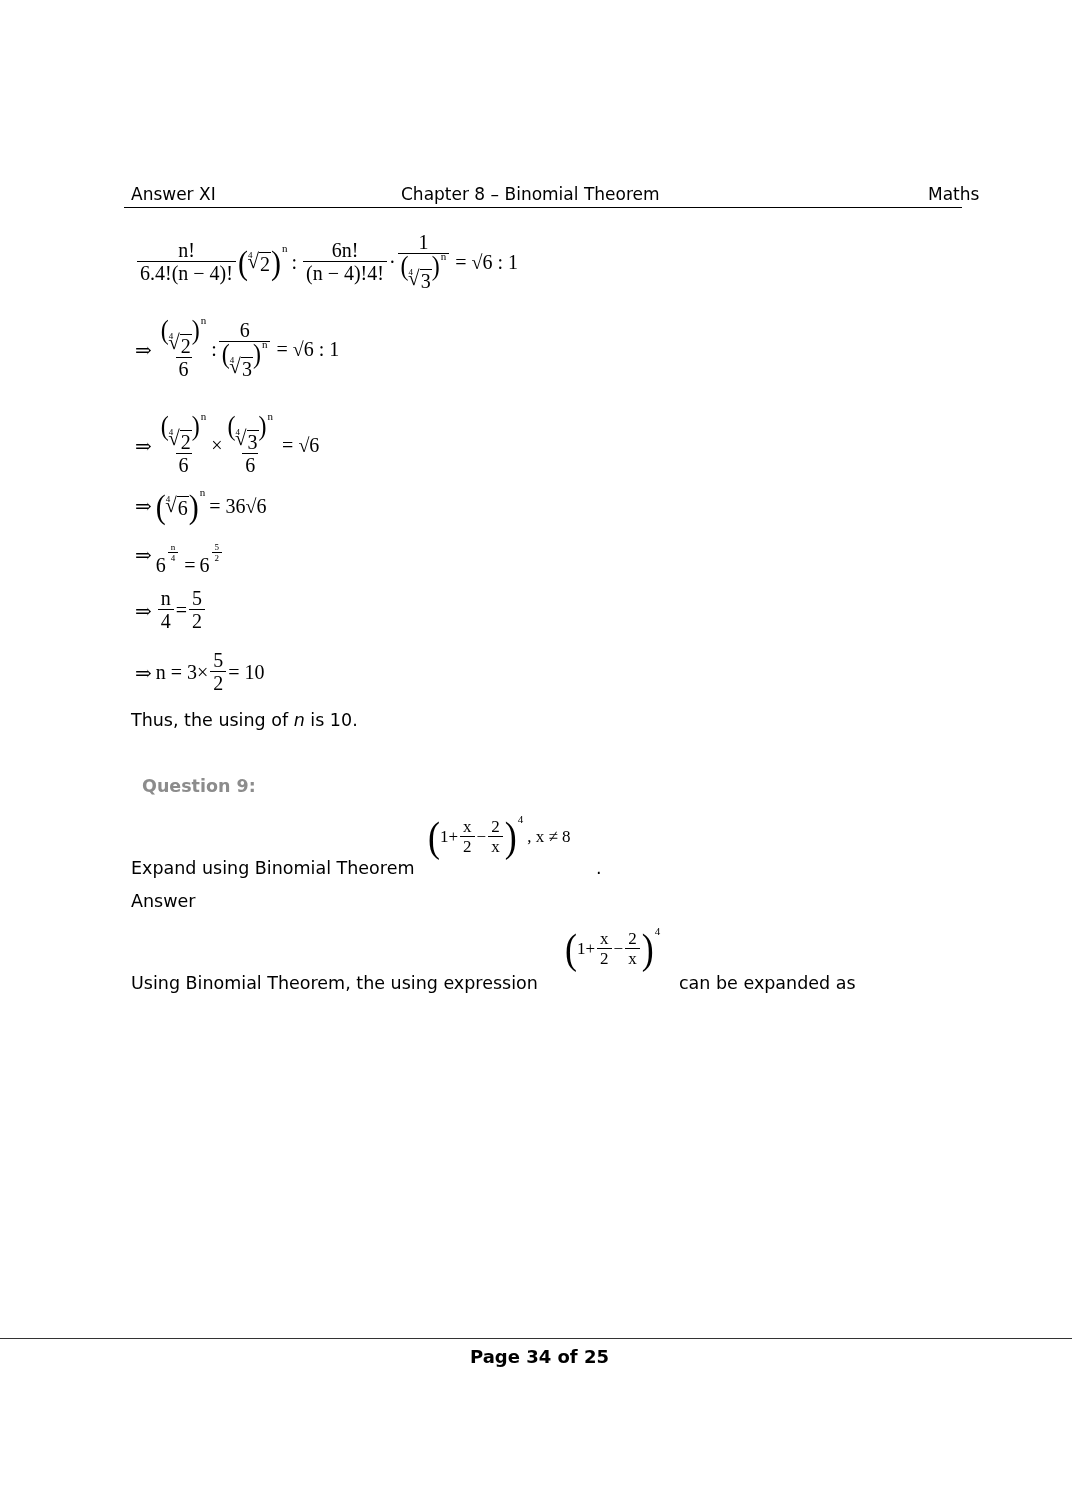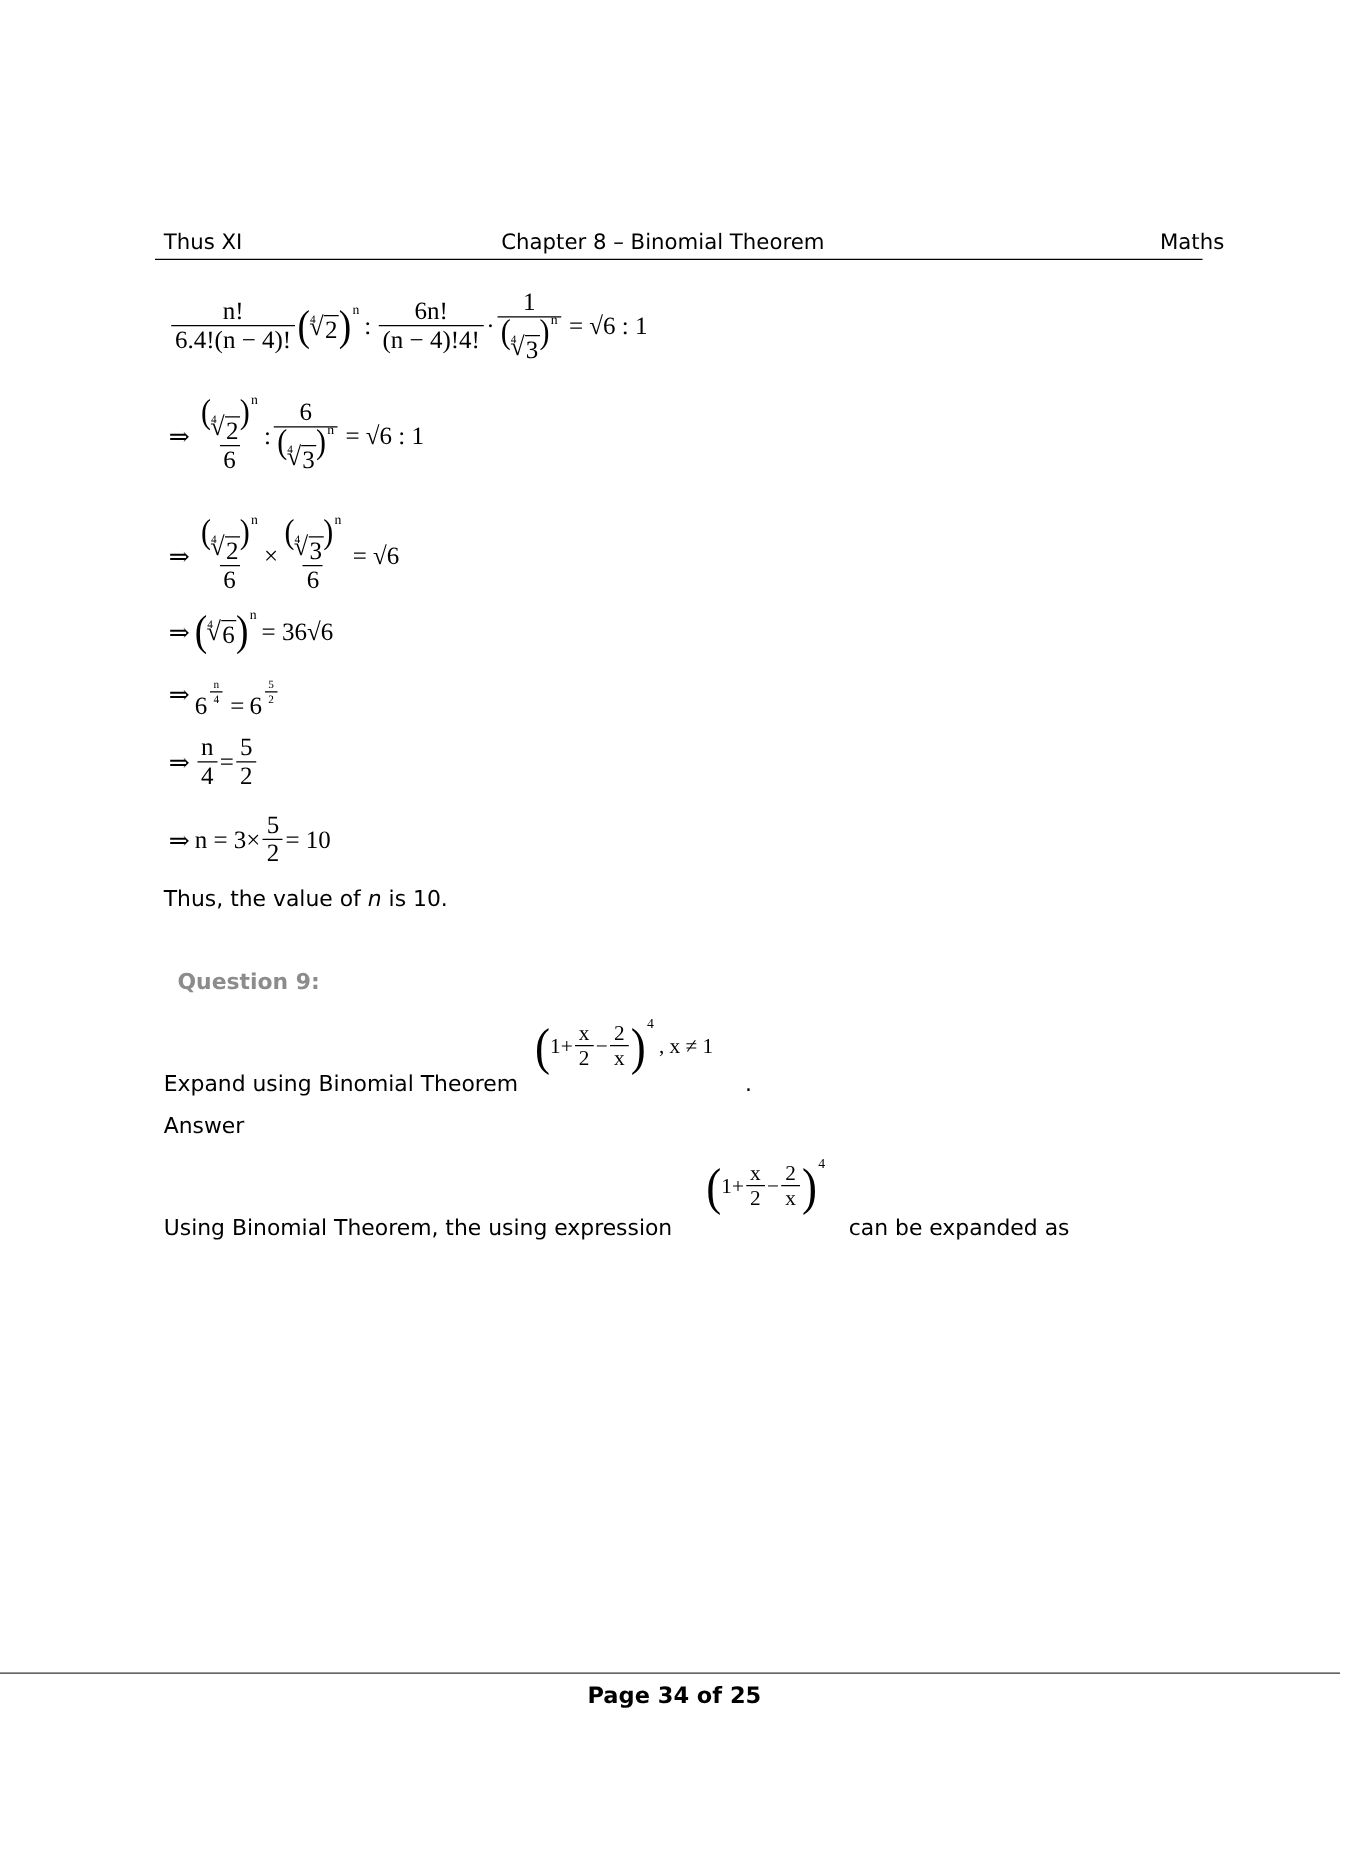--- a/index.html
+++ b/index.html
@@ -25,21 +25,21 @@
 
   .para { font-size:17.5px; }
   .q-title { color:#8c8c8c; font-weight:bold; font-size:17.5px; }
   .footer-rule { position:absolute; left:0; width:1072px; top:1338px; border-top:1.5px solid #333; }
   .footer { top:1346px; width:1079px; text-align:center; font-weight:bold; font-size:18px; }
   .small-math { font-size:17px; }
 </style>
 </head>
 <body>
 
-<div class="abs sans hdr" style="left:131px;">Thus XI</div>
+<div class="abs sans hdr" style="left:131px;">Answer XI</div>
 <div class="abs sans hdr" style="left:401px;">Chapter 8 – Binomial Theorem</div>
 <div class="abs sans hdr" style="left:888px;margin-left:40px;">Maths</div>
 <div class="hdr-rule"></div>
 
 <div class="abs math" style="left:135px; top:232px;">
   <span class="frac">
     <span class="num">n!</span>
     <span class="den">6.4!(n − 4)!</span>
   </span>
   <span class="par">(</span>
@@ -156,41 +156,41 @@
   <span class="arrow">⇒</span>
   <span>n = 3×</span>
   <span class="frac">
       <span class="num">5</span>
       <span class="den">2</span>
     </span>
   <span>= 10</span>
 </div>
 
 <div class="abs sans para" style="left:131px; top:710px;">
-  <span>Thus, the value of </span><i>n</i><span> is 10.</span>
+  <span>Thus, the using of </span><i>n</i><span> is 10.</span>
 </div>
 
 <div class="abs sans q-title" style="left:142px; top:776px;">Question 9:</div>
 
 <div class="abs sans para" style="left:131px; top:858px;">Expand using Binomial Theorem</div>
 <div class="abs math small-math" style="left:428px; top:818px;">
   <span class="par" style="font-size:36px;">(</span>
   <span>1+</span>
   <span class="frac">
       <span class="num">x</span>
       <span class="den">2</span>
     </span>
   <span>−</span>
   <span class="frac">
       <span class="num">2</span>
       <span class="den">x</span>
     </span>
   <span class="par" style="font-size:36px;">)</span>
     <span class="sup" style="top:-18px;">4</span>
-  <span style="margin-left:4px;">, x ≠ 1</span>
+  <span style="margin-left:4px;">, x ≠ 8</span>
 </div>
 <div class="abs sans para" style="left:596px; top:858px;">.</div>
 
 <div class="abs sans para" style="left:131px; top:891px;">Answer</div>
 
 <div class="abs sans para" style="left:131px; top:973px;">Using Binomial Theorem, the using expression</div>
 <div class="abs math small-math" style="left:565px; top:930px;">
   <span class="par" style="font-size:36px;">(</span>
   <span>1+</span>
   <span class="frac">

